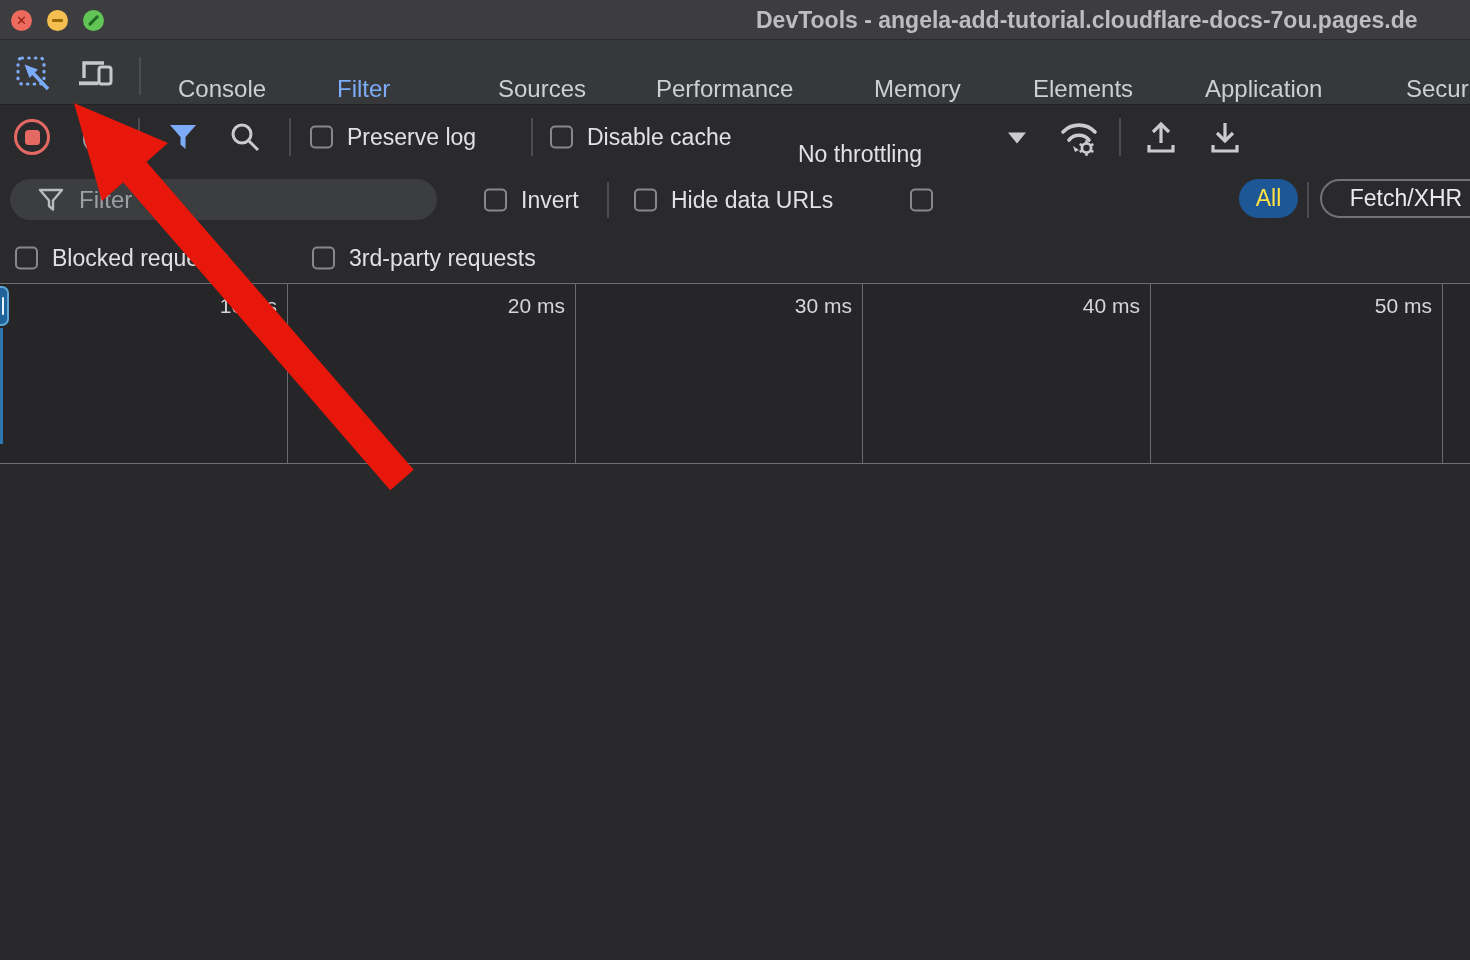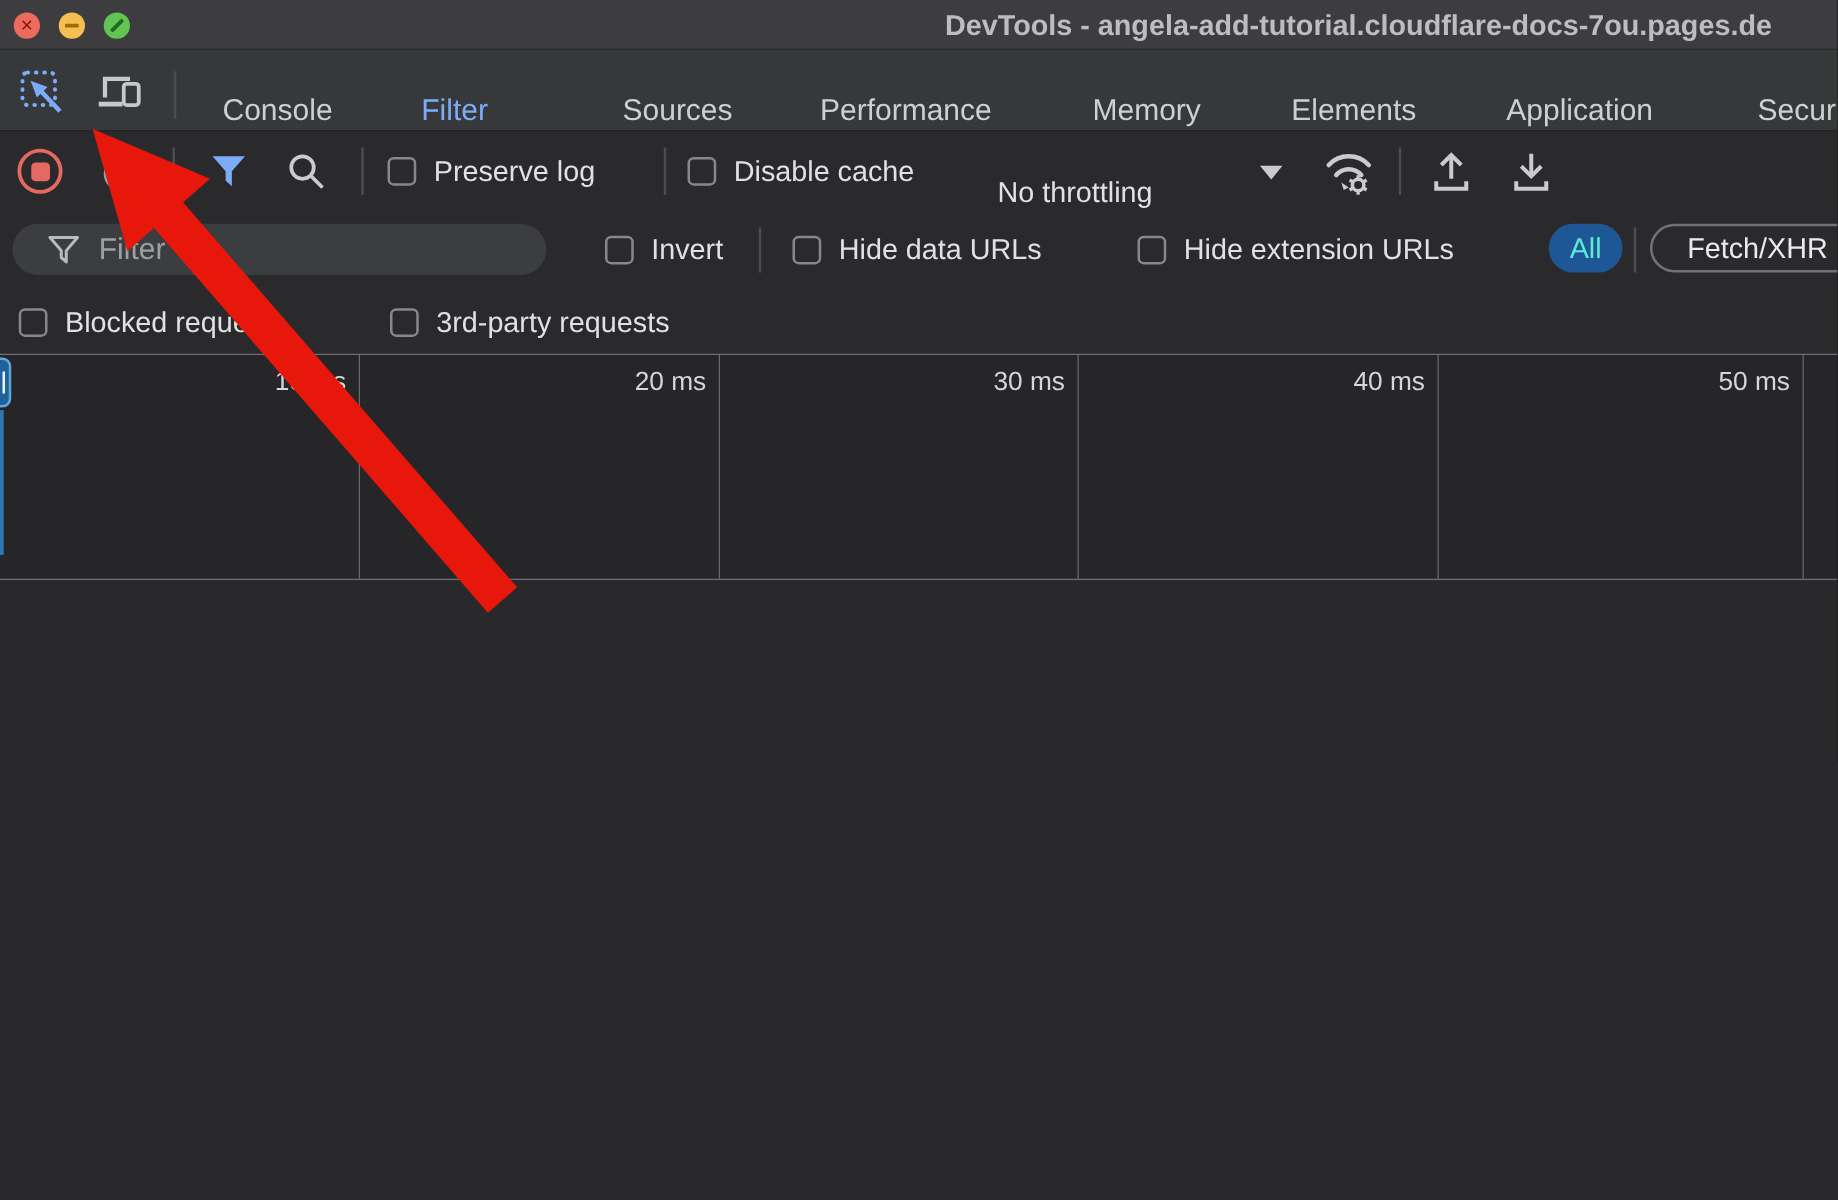--- a/index.html
+++ b/index.html
@@ -36,21 +36,21 @@
   .cb { width:23px; height:23px; border:2.5px solid #85888c; border-radius:5px; background:transparent; flex:0 0 auto; }
   .cb-label { font-size:23px; color:#dfe1e3; }
   .plain-label { position:absolute; top:50%; transform:translateY(-50%); font-size:23px; color:#dfe1e3; white-space:nowrap;margin-top:17px; }
   .caret { position:absolute; left:1008px; top:50%; transform:translateY(-40%); width:0; height:0; border-left:9px solid transparent; border-right:9px solid transparent; border-top:11px solid #c9cbcd; }
   
   .filterbar { position:absolute; left:0; top:168px; width:1470px; height:64px; background:#2a2a2c; }
   .filter-pill { position:absolute; left:10px; top:11px; width:427px; height:41px; border-radius:21px; background:#3b3d3f; display:flex; align-items:center; padding:0 0 0 28px; gap:15px; }
   .filter-input { background:transparent; border:none; outline:none; font-family:inherit; font-size:24px; color:#e8eaed; width:330px; }
   .filter-input::placeholder { color:#9aa0a6; }
   .chip { position:absolute; top:11px; height:39px; line-height:39px; border-radius:20px; font-size:23px; text-align:center; white-space:nowrap; }
-  .chip.all { left:1239px; width:59px; background:#1d5795; color:#5eead4; }
+  .chip.all { left:1239px; width:59px; background:#1d5795; color:#fde047; }
   .chip.outline { left:1320px; width:172px; border:2px solid #6f7377; color:#e8eaed; line-height:35px; }
   
   .row2 { position:absolute; left:0; top:232px; width:1470px; height:51px; background:#2a2a2c; }
   
   .overview { position:absolute; left:0; top:283px; width:1470px; height:181px; background:#262628; border-top:1px solid #6e7073; border-bottom:1px solid #6e7073; }
   .gridline { position:absolute; top:0; bottom:0; width:1px; background:#68696c; }
   .tick { position:absolute; top:10px; font-size:21px; color:#d4d6d8; white-space:nowrap; }
   .ov-handle { position:absolute; left:-6px; top:2px; width:15px; height:40px; border-radius:7px; background:#20639a; border:2px solid #5ea7d8; }
   .ov-handle::after { content:""; position:absolute; right:3px; top:9px; width:2.5px; height:18px; background:#e8f4ff; border-radius:1px; }
   .ov-line { position:absolute; left:0; top:44px; width:3px; height:116px; background:#2e76ad; }
@@ -176,21 +176,20 @@
       <span class="cb"></span>
       <span class="cb-label">Invert</span>
     </div>
     <div class="vsep" style="left:607px; top:14px; height:36px;"></div>
     <div class="cb-item" style="left:634px;">
       <span class="cb"></span>
       <span class="cb-label">Hide data URLs</span>
     </div>
     <div class="cb-item" style="left:910px;">
       <span class="cb"></span>
-      <span class="cb-label">Hide extension URLs</span>
     </div>
     <div class="chip all">All</div>
     <div class="vsep" style="left:1307px; top:14px; height:36px;"></div>
     <div class="chip outline">Fetch/XHR</div>
   </div>
 
   <div class="row2">
     <div class="cb-item" style="left:15px;">
       <span class="cb"></span>
       <span class="cb-label">Blocked requests</span>

